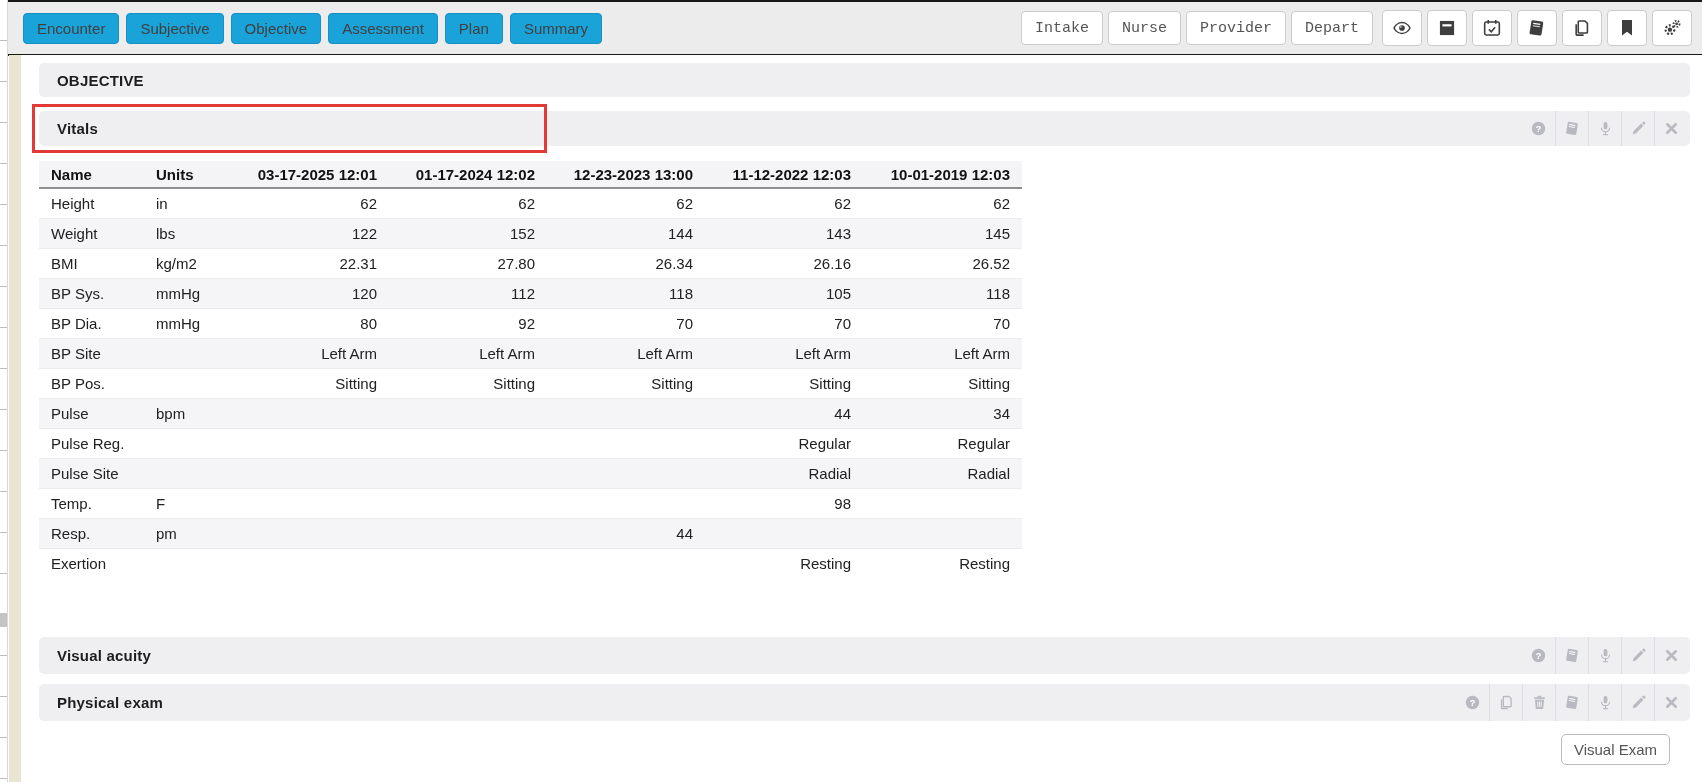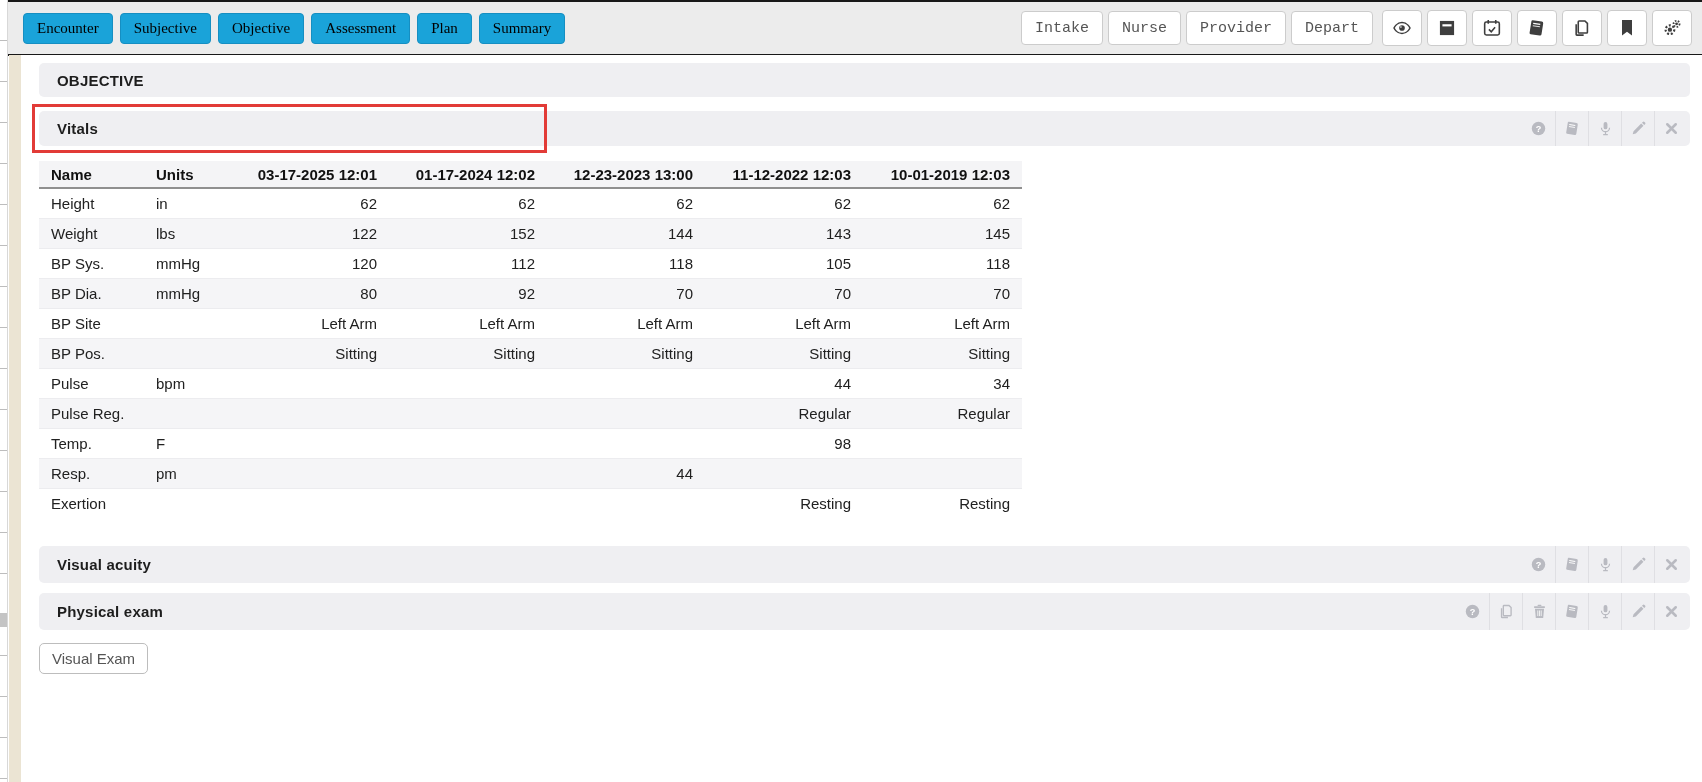--- a/index.html
+++ b/index.html
@@ -23,22 +23,22 @@
   
   .toolbar {
     position:absolute; left:8px; right:0; top:0; height:56px;
     background:#ececec; border-top:2px solid #181818; border-bottom:2px solid #181818;
     display:flex; align-items:center; justify-content:space-between;
     padding:0 10px 0 15px;
   }
   .nav-left { display:flex; gap:7px; }
   .nav-btn {
     height:31px; padding:0 13px; font-size:15px; line-height:29px;
-    color:#000000; background:var(--blue); border:1px solid var(--blue-border);
-    border-radius:4px; cursor:pointer; font-family:Liberation Serif, serif; white-space:nowrap;
+    color:#404040; background:var(--blue); border:1px solid var(--blue-border);
+    border-radius:4px; cursor:pointer; font-family:Liberation Sans, sans-serif; white-space:nowrap;
   }
   .nav-right { display:flex; gap:5px; align-items:center; }
   .white-btn {
     height:34px; padding:0 13px; background:#ffffff; border:1px solid #cccccc;
     border-radius:4px; color:#555; font-size:15px; cursor:pointer; font-family:inherit; white-space:nowrap;
   }
   .icon-btn {
     width:40px; height:36px; background:#ffffff; border:1px solid #cccccc; border-radius:4px;
     display:flex; align-items:center; justify-content:center; color:#3e3e3e; cursor:pointer;
   }
@@ -73,24 +73,24 @@
   table.vitals th {
     background:#f4f4f6; border-bottom:2px solid #8f8f8f;
     font-weight:bold; color:#111; padding:0 12px; height:27px; text-align:right; white-space:nowrap;margin-top:8px;
   }
   table.vitals th.lft { text-align:left; }
   table.vitals td { padding:0 12px; height:30px; text-align:right; color:#212121; border-top:1px solid #ececef; white-space:nowrap; }
   table.vitals td.lft { text-align:left; }
   table.vitals tbody tr:nth-child(even) { background:#f5f5f7; }
   table.vitals tbody tr:first-child td { border-top:none; }
 
-  .acuity-bar { margin-top:28px; height:37px; }
+  .acuity-bar { margin-top:59px; height:37px; }
   .physical-bar { margin-top:10px; height:37px; }
 
-  .footer-row { display:flex; justify-content:flex-start; margin-top:13px; padding-right:20px; }
+  .footer-row { display:flex; justify-content:flex-end; margin-top:13px; padding-right:20px; }
   .visual-exam-btn {
     height:31px; padding:0 12px; background:#ffffff; border:1px solid #bdbdbd;
     border-radius:5px; color:#555; font-size:15px; cursor:pointer; font-family:inherit;
   }
 
   :root { --blue:#1aa3d9; --blue-border:#168fc2; }
 </style>
 </head>
 <body>
 
@@ -264,20 +264,29 @@
         <tr>
           <td class="lft">Weight</td>
           <td class="lft">lbs</td>
           <td>122</td>
           <td>152</td>
           <td>144</td>
           <td>143</td>
           <td>145</td>
         </tr>
         <tr>
+          <td class="lft">BMI</td>
+          <td class="lft">kg/m2</td>
+          <td>22.31</td>
+          <td>27.80</td>
+          <td>26.34</td>
+          <td>26.16</td>
+          <td>26.52</td>
+        </tr>
+        <tr>
           <td class="lft">BP Sys.</td>
           <td class="lft">mmHg</td>
           <td>120</td>
           <td>112</td>
           <td>118</td>
           <td>105</td>
           <td>118</td>
         </tr>
         <tr>
           <td class="lft">BP Dia.</td>
@@ -318,20 +327,29 @@
         <tr>
           <td class="lft">Pulse Reg.</td>
           <td class="lft"></td>
           <td></td>
           <td></td>
           <td></td>
           <td>Regular</td>
           <td>Regular</td>
         </tr>
         <tr>
+          <td class="lft">Pulse Site</td>
+          <td class="lft"></td>
+          <td></td>
+          <td></td>
+          <td></td>
+          <td>Radial</td>
+          <td>Radial</td>
+        </tr>
+        <tr>
           <td class="lft">Temp.</td>
           <td class="lft">F</td>
           <td></td>
           <td></td>
           <td></td>
           <td>98</td>
           <td></td>
         </tr>
         <tr>
           <td class="lft">Resp.</td>

